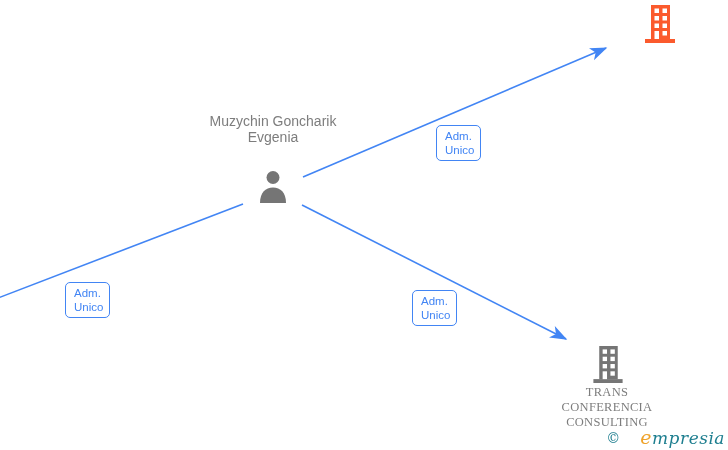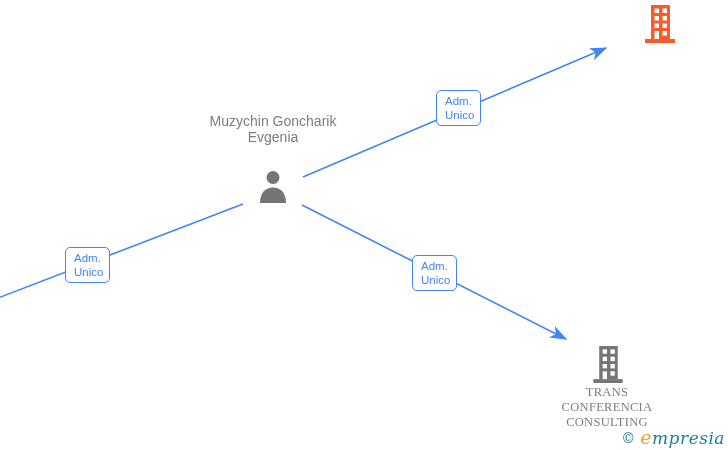--- a/index.html
+++ b/index.html
@@ -34,40 +34,42 @@
     position:absolute;
     box-sizing:border-box;
     width:45px;
     background:#ffffff;
     border:1px solid #4285f4;
     border-radius:5px;
     color:#4285f4;
     font-size:11.5px;line-height:14px;
     padding:3px 2px 3px 8px;
     cursor:pointer;
+    margin-top:35px;
   }
   .edge-label-1{left:436px;top:90px;}
   .edge-label-2{left:65px;top:247px;}
   .edge-label-3{left:412px;top:255px;}
   .watermark{
     position:absolute;
     right:3px;bottom:2px;
     white-space:nowrap;
     font-family:"DejaVu Serif", serif;
   }
   .wm-copy{
     color:#1d7e8f;
     font-size:14px;
     vertical-align:1px;
   }
   .wm-brand{
     font-style:italic;
     font-size:17px;
     color:#1d7e8f;
     letter-spacing:.5px;
+    margin-left:15px;
   }
   .wm-e{color:#efa32b;font-size:19px;}
 </style>
 </head>
 <body>
 
 <div class="canvas">
 
   <svg class="edges-layer" width="728" height="450" viewBox="0 0 728 450">
     <defs>

